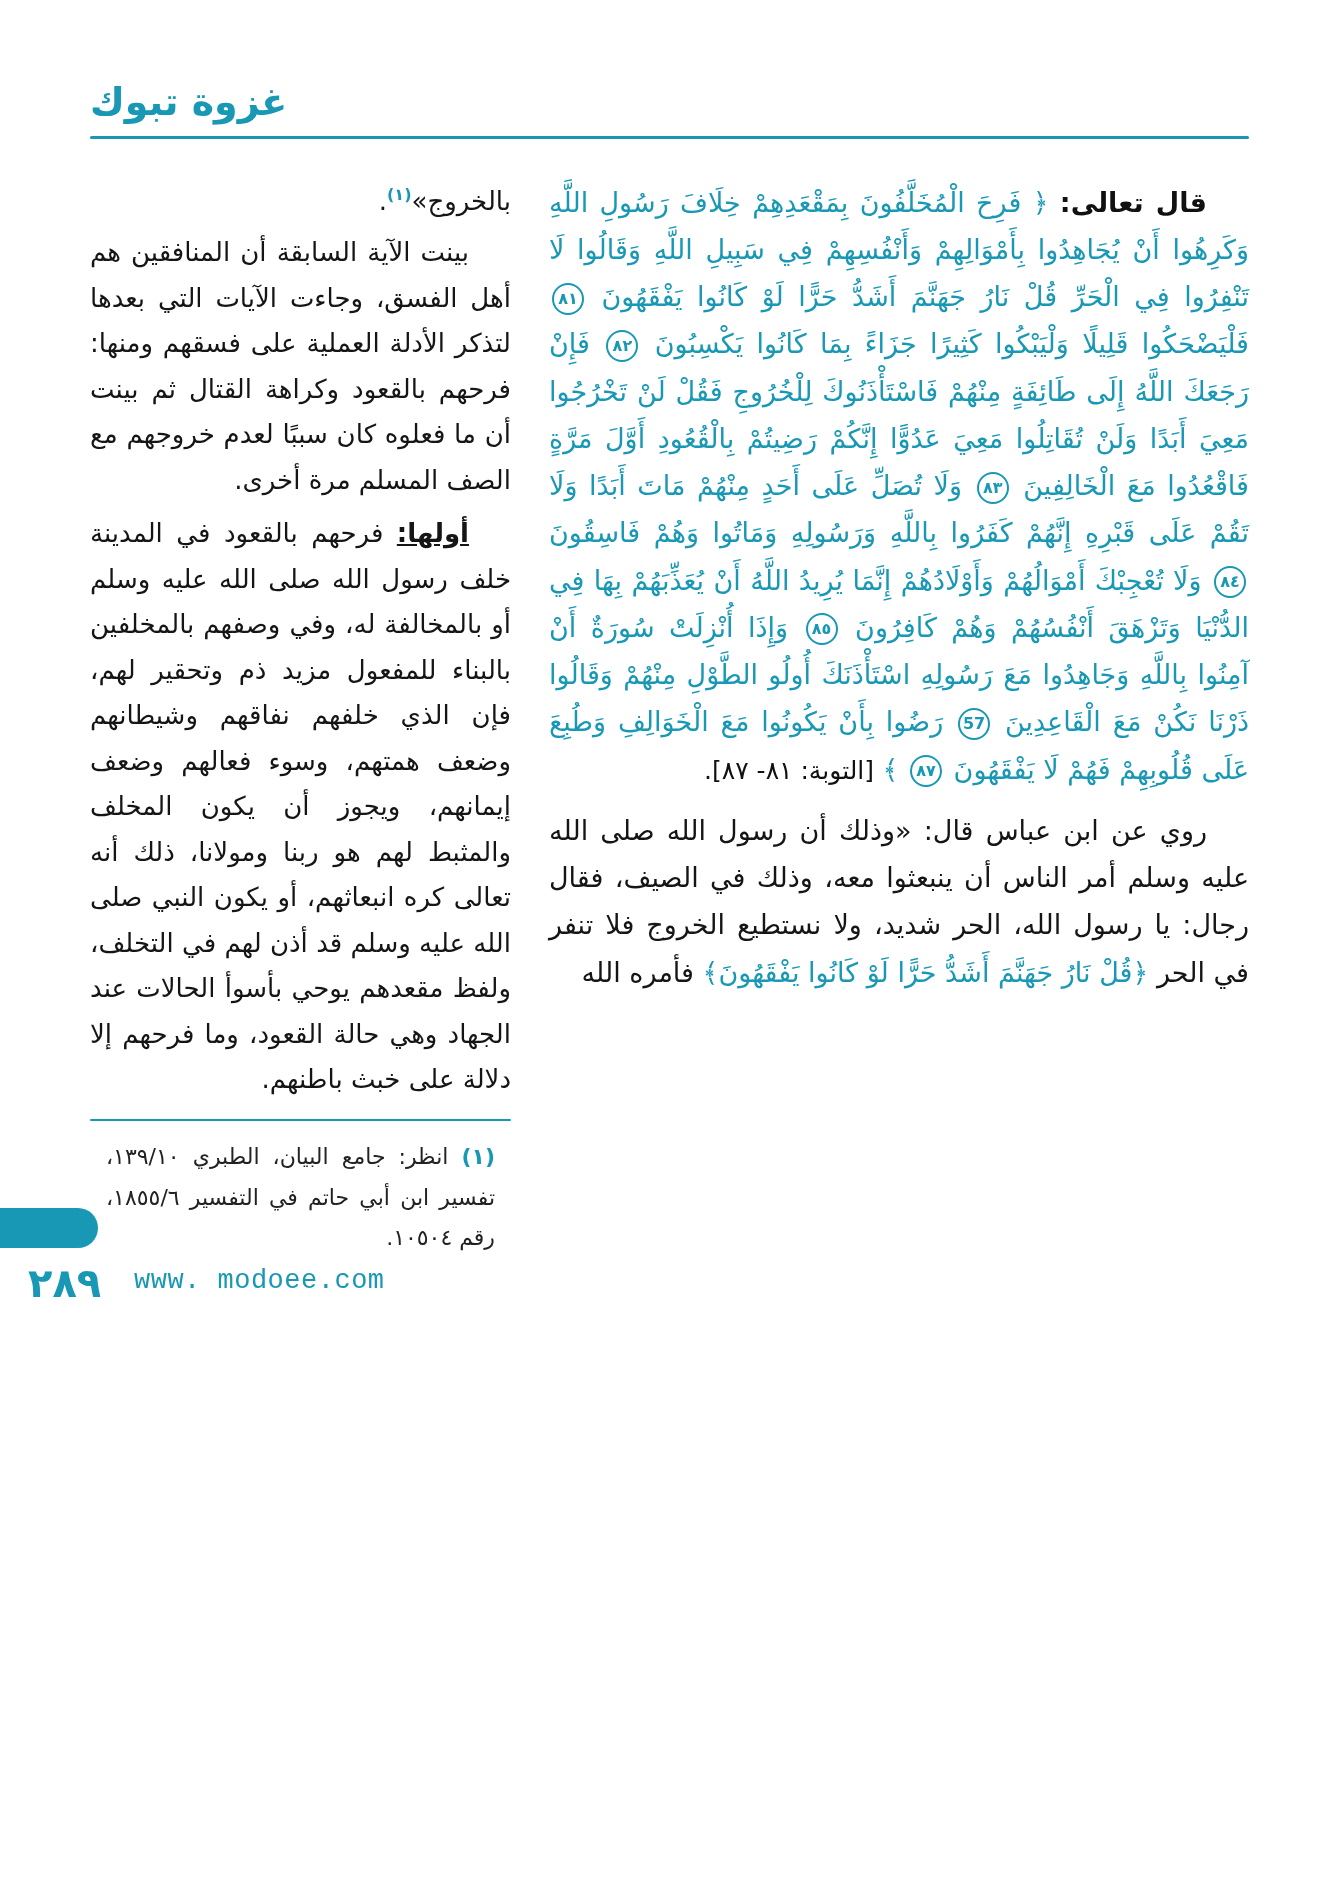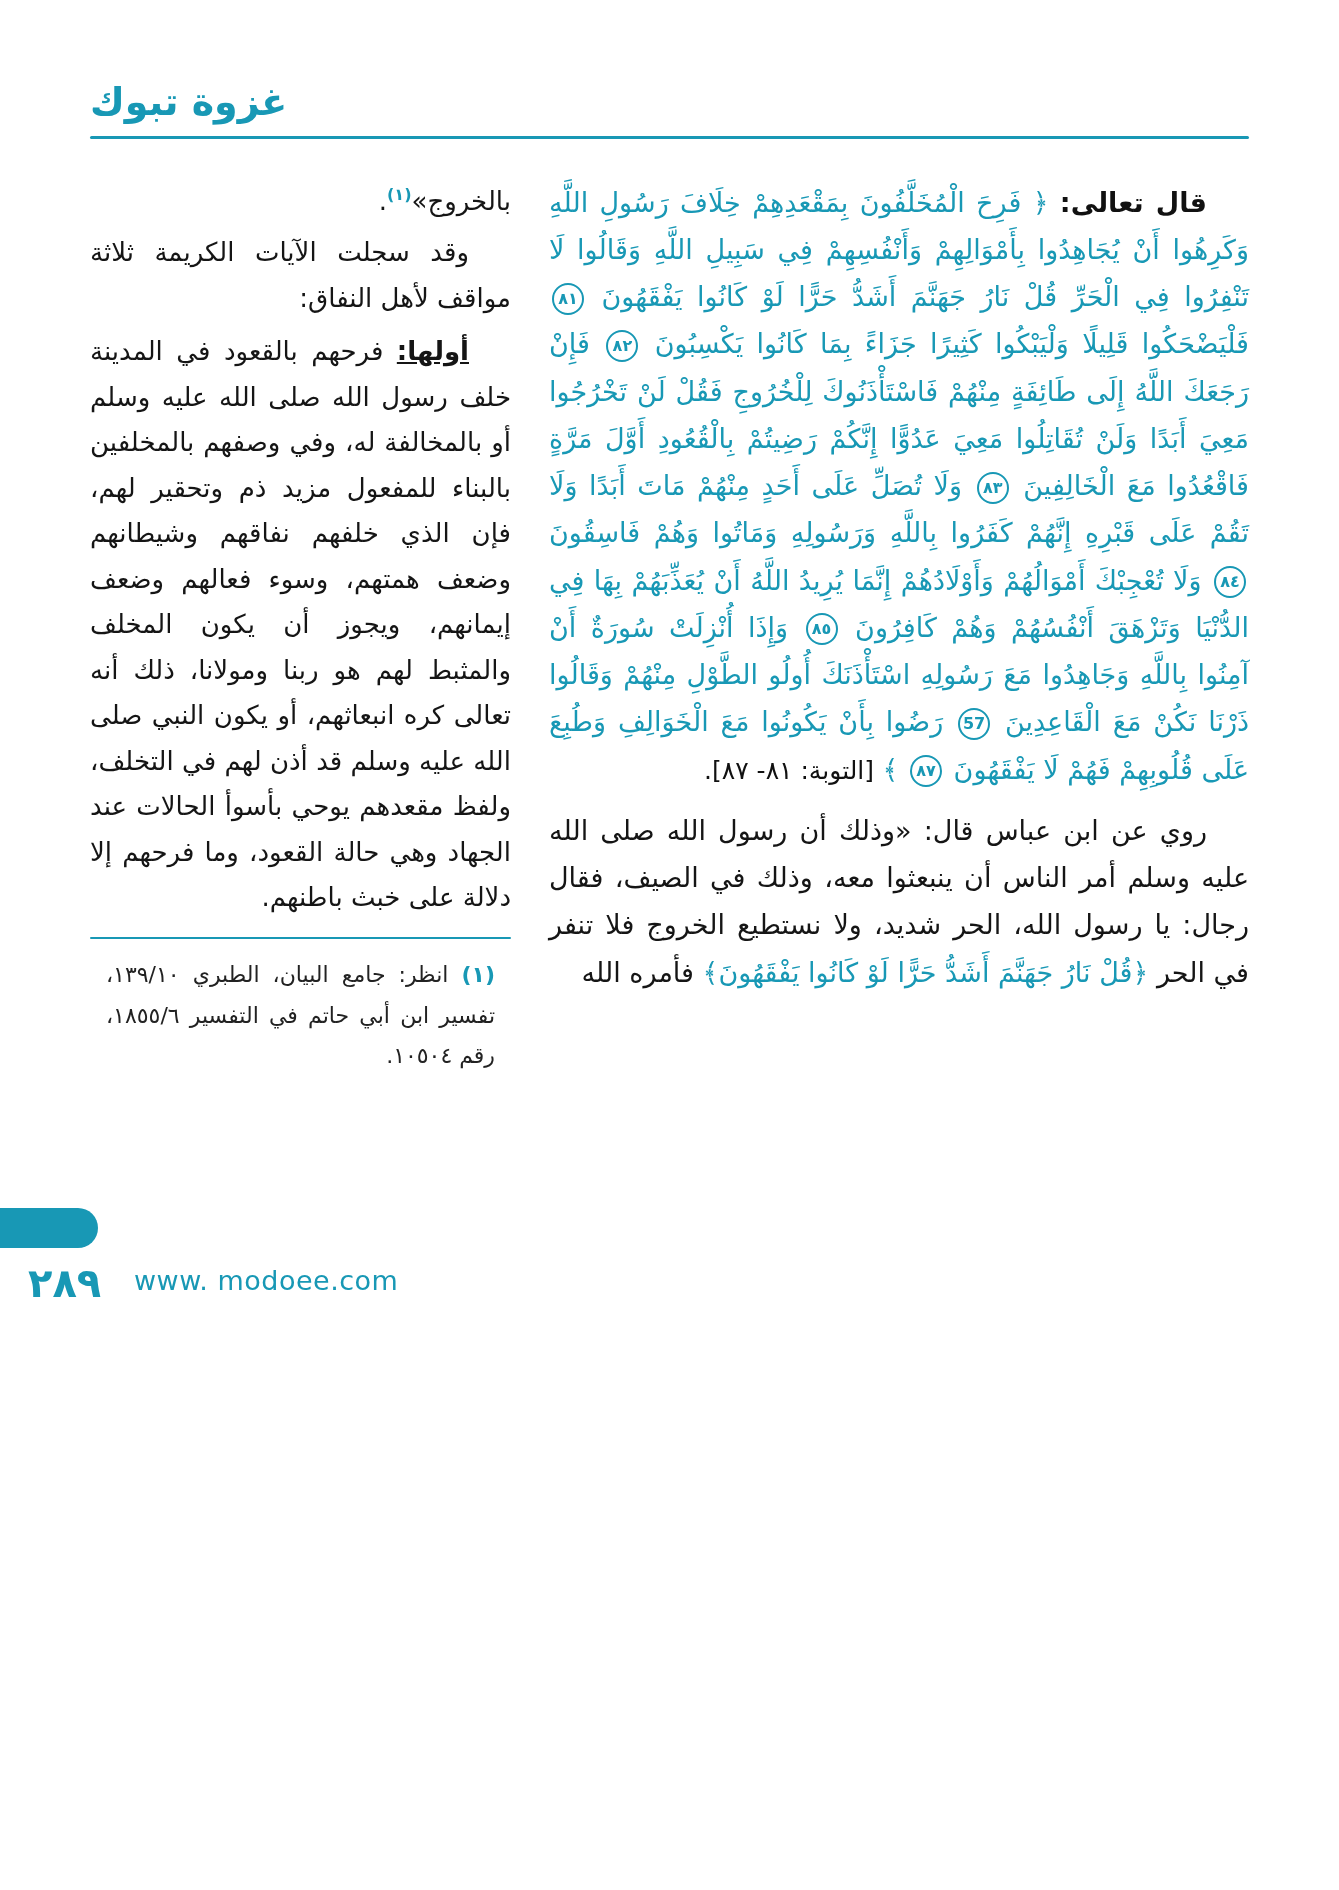--- a/index.html
+++ b/index.html
@@ -133,20 +133,21 @@
     direction: rtl;
   }
   .website {
     position: absolute;
     left: 134px;
     bottom: 110px;
     color: #1898b5;
     font-size: 27px;
     direction: ltr;
     letter-spacing: 0.5px;
+    font-family: Liberation Mono, monospace;
   }
 </style>
 </head>
 <body>
 
 <div class="page">
 
   <header class="page-header">
     <div class="chapter-title">غزوة تبوك</div>
     <div class="header-rule"></div>
@@ -180,22 +181,22 @@
       <p class="body-par indent">
         <span>روي عن ابن عباس قال: «وذلك أن رسول الله صلى الله عليه وسلم أمر الناس أن ينبعثوا معه، وذلك في الصيف، فقال رجال: يا رسول الله، الحر شديد، ولا نستطيع الخروج فلا تنفر في الحر</span>
         <span class="quran">﴿قُلْ نَارُ جَهَنَّمَ أَشَدُّ حَرًّا لَوْ كَانُوا يَفْقَهُونَ﴾</span>
         <span>فأمره الله</span>
       </p>
     </section>
 
     <section class="col-left">
       <p class="body-par cont-line"><span>بالخروج»</span><sup class="fn-ref">(١)</sup><span>.</span></p>
 
-
-      <p class="body-par indent">وقد سجلت الآيات الكريمة ثلاثة مواقف لأهل النفاق:</p>
+      <p class="body-par indent">بينت الآية السابقة أن المنافقين هم أهل الفسق، وجاءت الآيات التي بعدها لتذكر الأدلة العملية على فسقهم ومنها: فرحهم بالقعود وكراهة القتال ثم بينت أن ما فعلوه كان سببًا لعدم خروجهم مع الصف المسلم مرة أخرى.</p>
+
 
       <p class="body-par indent">
         <span class="lead">أولها:</span>
         <span>فرحهم بالقعود في المدينة خلف رسول الله صلى الله عليه وسلم أو بالمخالفة له، وفي وصفهم بالمخلفين بالبناء للمفعول مزيد ذم وتحقير لهم، فإن الذي خلفهم نفاقهم وشيطانهم وضعف همتهم، وسوء فعالهم وضعف إيمانهم، ويجوز أن يكون المخلف والمثبط لهم هو ربنا ومولانا، ذلك أنه تعالى كره انبعاثهم، أو يكون النبي صلى الله عليه وسلم قد أذن لهم في التخلف، ولفظ مقعدهم يوحي بأسوأ الحالات عند الجهاد وهي حالة القعود، وما فرحهم إلا دلالة على خبث باطنهم.</span>
       </p>
 
 
       <div class="footnote-rule"></div>
 
       <p class="footnote">

